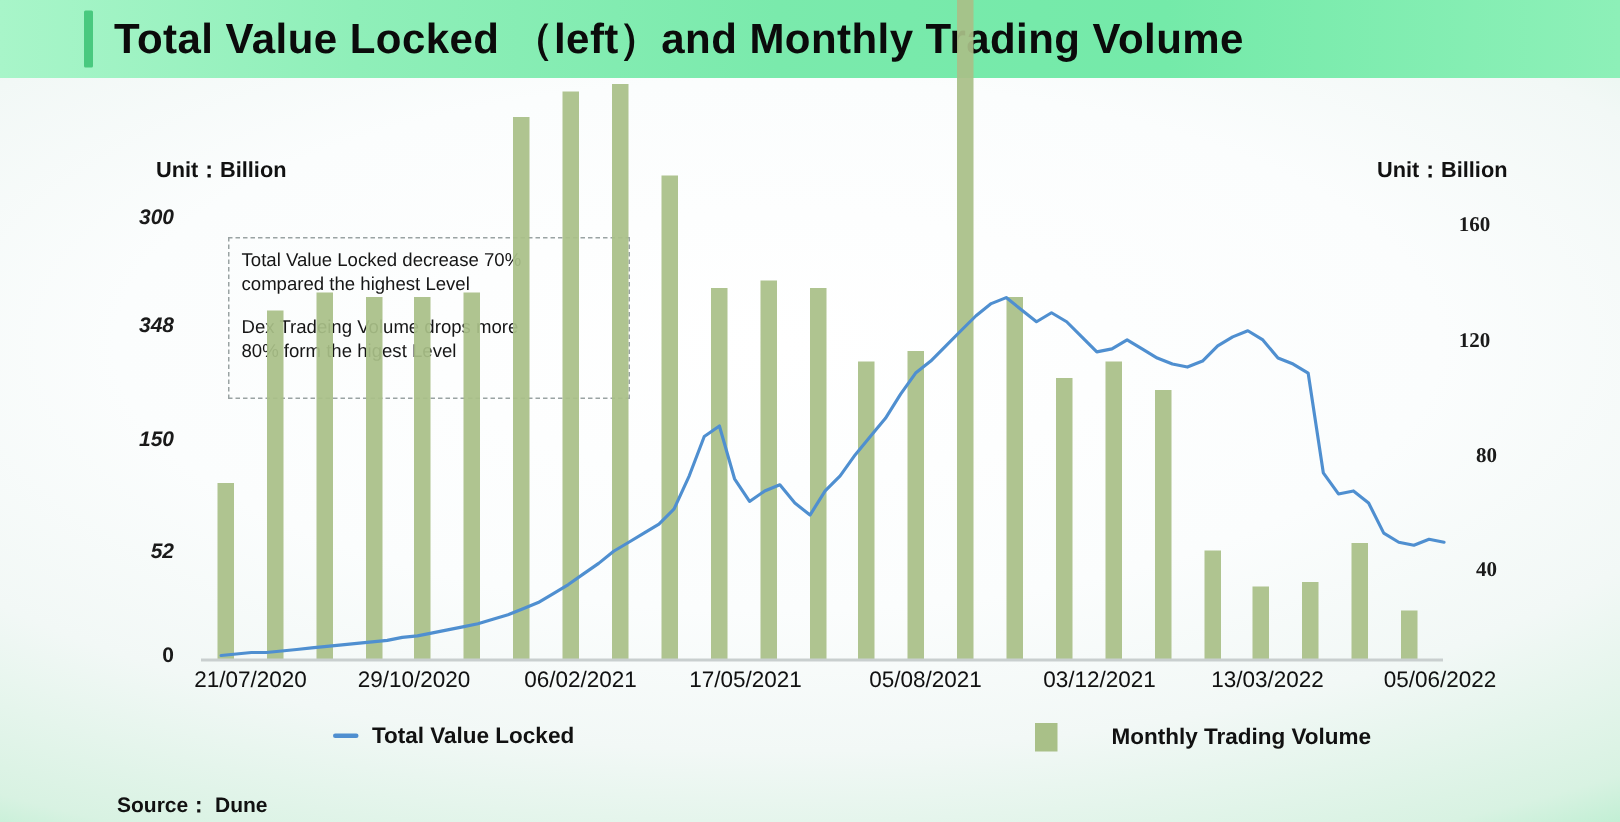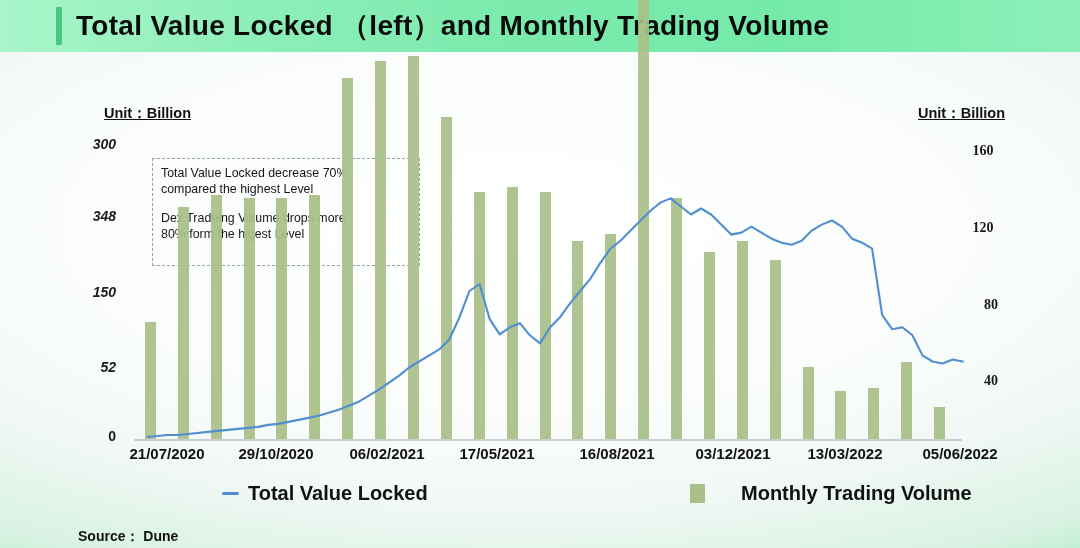--- a/index.html
+++ b/index.html
@@ -41,58 +41,57 @@
   }
   #baseline {
     position:absolute; left:134px; top:439px; width:828px; height:2px;
     background:#c9cfcf;
   }
 
   
   .unit-cap {
     position:absolute; font-size:14.5px; font-weight:700; color:#111;
     white-space:nowrap;
-    text-decoration:underline;
   }
   #unit-left { left:104px; top:104px; }
   #unit-right { left:918px; top:104px; }
 
   
   .tick {
     position:absolute; font-size:14px; font-weight:700; color:#1a1a1a;
     font-style:italic; white-space:nowrap;
   }
   .tick.plain { font-style:normal; }
   .tick-left  { text-align:right; width:44px; }
   .tick-right { text-align:center;  width:50px;font-family:Liberation Serif, serif; }
 
   
   .xlab {
-    position:absolute; top:445px; font-size:15px; font-weight:700; color:#111;
+    position:absolute; top:445px; font-size:15px; font-weight:400; color:#111;
     white-space:nowrap; transform:translateX(-50%);text-align:center;
   }
 
   
   #annot {
     position:absolute; left:152px; top:158px; width:268px; height:108px;
     border:1.5px dashed #9aa3a3;
     padding:6px 8px 0 8px;
     background:transparent;
   }
   #annot p {
     font-size:12.4px; color:#161616; line-height:1.32; font-weight:400;
     font-family:"Liberation Sans", sans-serif;
   }
   #annot p.sec { margin-top:12px; }
 
   
   .legend-item { position:absolute; display:flex; align-items:center; gap:9px; }
   #legend-line { left:222px; top:482px; }
   #legend-bar  { left:690px; top:482px;gap:36px; }
-  .legend-label { font-size:20px; font-weight:700; color:#111; white-space:nowrap; }
+  .legend-label { font-size:15px; font-weight:700; color:#111; white-space:nowrap; }
   .swatch-line { width:17px; height:3px; background:#4f8fd0; border-radius:2px; }
   .swatch-bar  { width:15px; height:19px; background:#a9c088; }
 
   
   #source {
     position:absolute; left:78px; top:528px;
     font-size:14px; font-weight:700; color:#111;
   }
 
   
@@ -165,21 +164,21 @@
       <polyline id="tvl-path" fill="none" stroke="#4f8fd0" stroke-width="2.1" stroke-linejoin="round" stroke-linecap="round" points="13.4,299.0 23.5,298.0 33.6,297.0 43.6,297.0 53.7,296.0 63.8,295.0 73.8,293.9 83.9,292.9 94.0,291.9 104.0,290.9 114.1,289.9 124.2,288.9 134.2,286.9 144.3,285.9 154.4,283.9 164.4,281.9 174.5,279.9 184.6,277.8 194.6,274.8 204.7,271.8 214.7,267.8 224.8,263.7 234.9,257.7 244.9,251.7 255.0,244.6 265.1,237.6 275.1,229.5 285.2,223.5 295.3,217.4 305.3,211.4 315.4,201.3 325.5,179.2 335.5,153.0 345.6,146.0 355.7,181.2 365.7,196.3 375.8,189.3 385.9,185.2 395.9,197.3 406.0,205.4 416.1,189.3 426.1,179.2 436.2,165.1 446.2,153.0 456.3,140.9 466.4,124.8 476.4,110.7 486.5,102.7 496.6,92.6 506.6,82.5 516.7,72.5 526.8,64.4 536.8,60.4 546.9,68.5 557.0,76.5 567.0,70.5 577.1,76.5 587.2,86.6 597.2,96.6 607.3,94.6 617.4,88.6 627.4,94.6 637.5,100.7 647.6,104.7 657.6,106.7 667.7,102.7 677.8,92.6 687.8,86.6 697.9,82.5 707.9,88.6 718.0,100.7 728.1,104.7 738.1,110.7 748.2,177.2 758.3,191.3 768.3,189.3 778.4,197.3 788.5,217.4 798.5,223.5 808.6,225.5 818.7,221.5 828.7,223.5 NaN,217.4 NaN,213.4"></polyline>
     </svg>
   </div>
 
   <div id="baseline"></div>
 
   <div class="xlab" style="left:167px;">21/07/2020</div>
   <div class="xlab" style="left:276px;">29/10/2020</div>
   <div class="xlab" style="left:387px;">06/02/2021</div>
   <div class="xlab" style="left:497px;">17/05/2021</div>
-  <div class="xlab" style="left:617px;">16/08/2021</div>
+  <div class="xlab" style="left:617px;">05/08/2021</div>
   <div class="xlab" style="left:733px;">03/12/2021</div>
   <div class="xlab" style="left:845px;">13/03/2022</div>
   <div class="xlab" style="left:960px;">05/06/2022</div>
 
   <div class="legend-item" id="legend-line">
     <span class="swatch-line"></span>
     <span class="legend-label">Total Value Locked</span>
   </div>
   <div class="legend-item" id="legend-bar">
     <span class="swatch-bar"></span>

